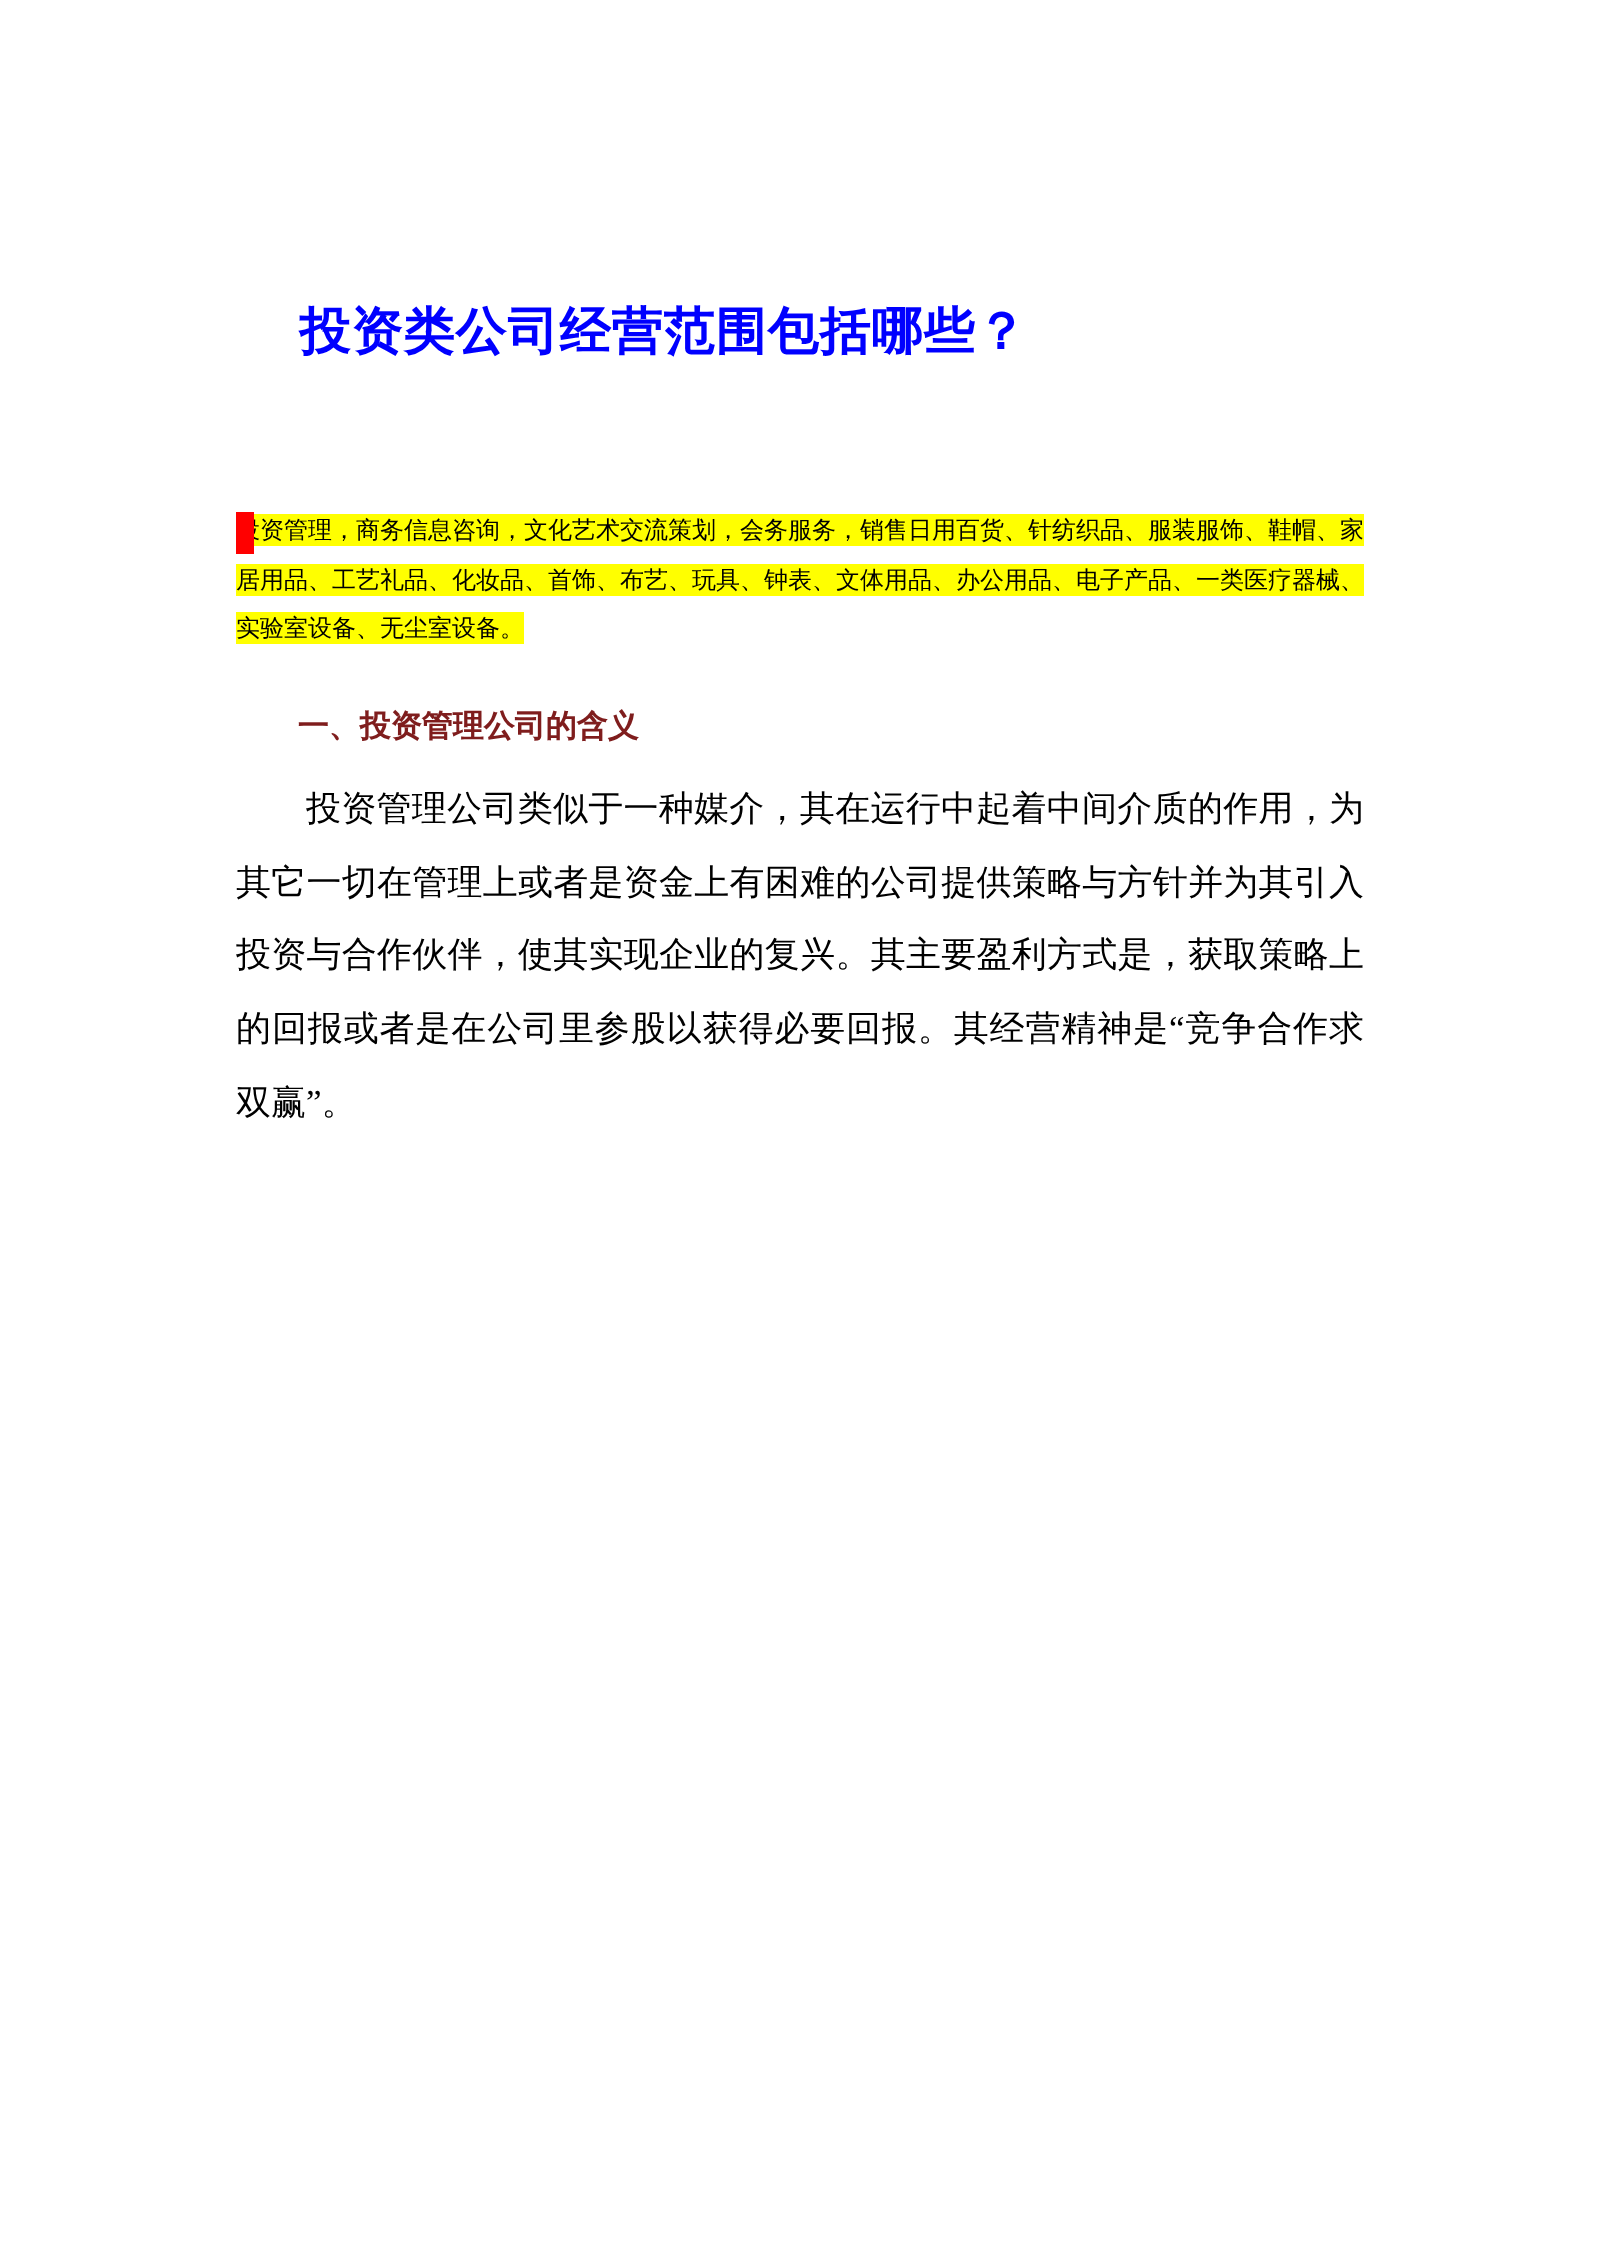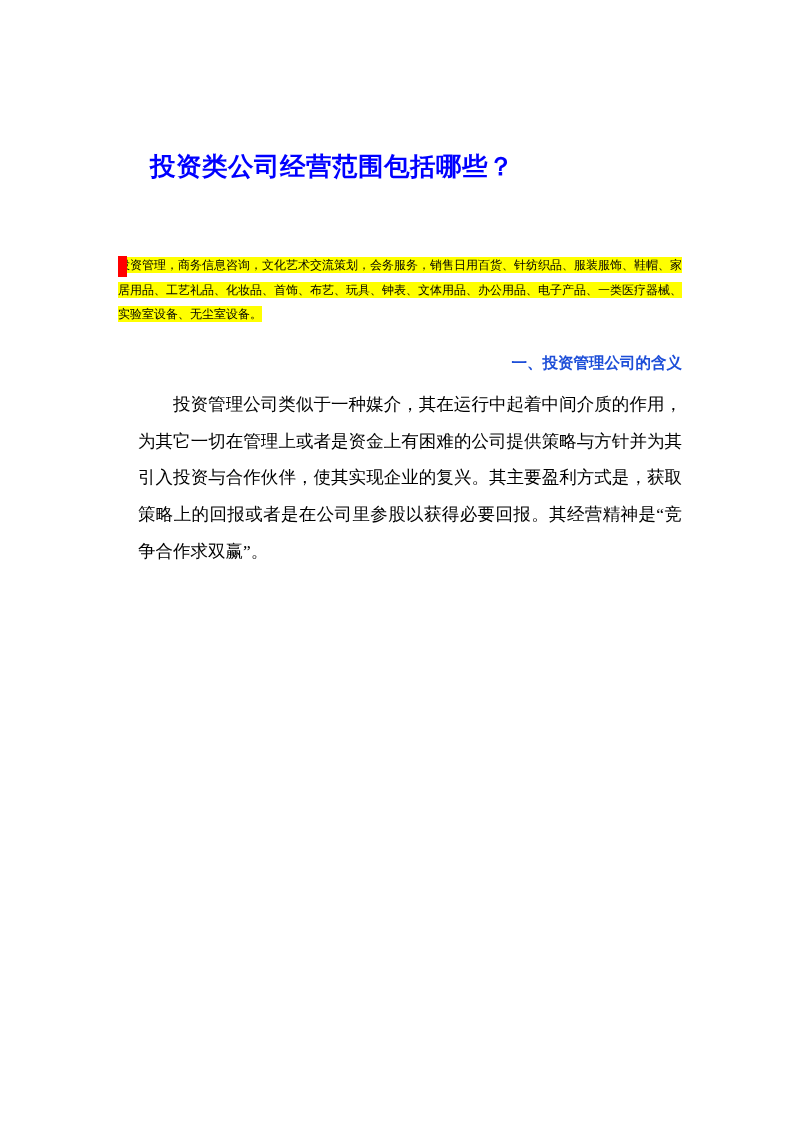--- a/index.html
+++ b/index.html
@@ -64,26 +64,25 @@
     text-align: justify;
     text-justify: inter-ideograph;
     text-indent: 2em;
     margin: 0;
   }
   .para-gap-1 { margin-top: 46px; }
   .section-heading {
     font-family: "Liberation Sans", sans-serif;
     font-weight: bold;
     font-size: 15.5px;
-    color: #1d4ed8;
+    color: #7f1d1d;
     margin: 26px 0 12px 0;
     text-indent: 2em;
-    text-align: right;
   }
-  .para-gap-2 { margin-top: 0; margin-left: 20px; }
+  .para-gap-2 { margin-top: 0; }
 </style>
 </head>
 <body>
 
 <div class="page">
 
   <h1 class="doc-title">投资类公司经营范围包括哪些？</h1>
 
   <div class="highlight-block">
     <span class="redmark"></span>

